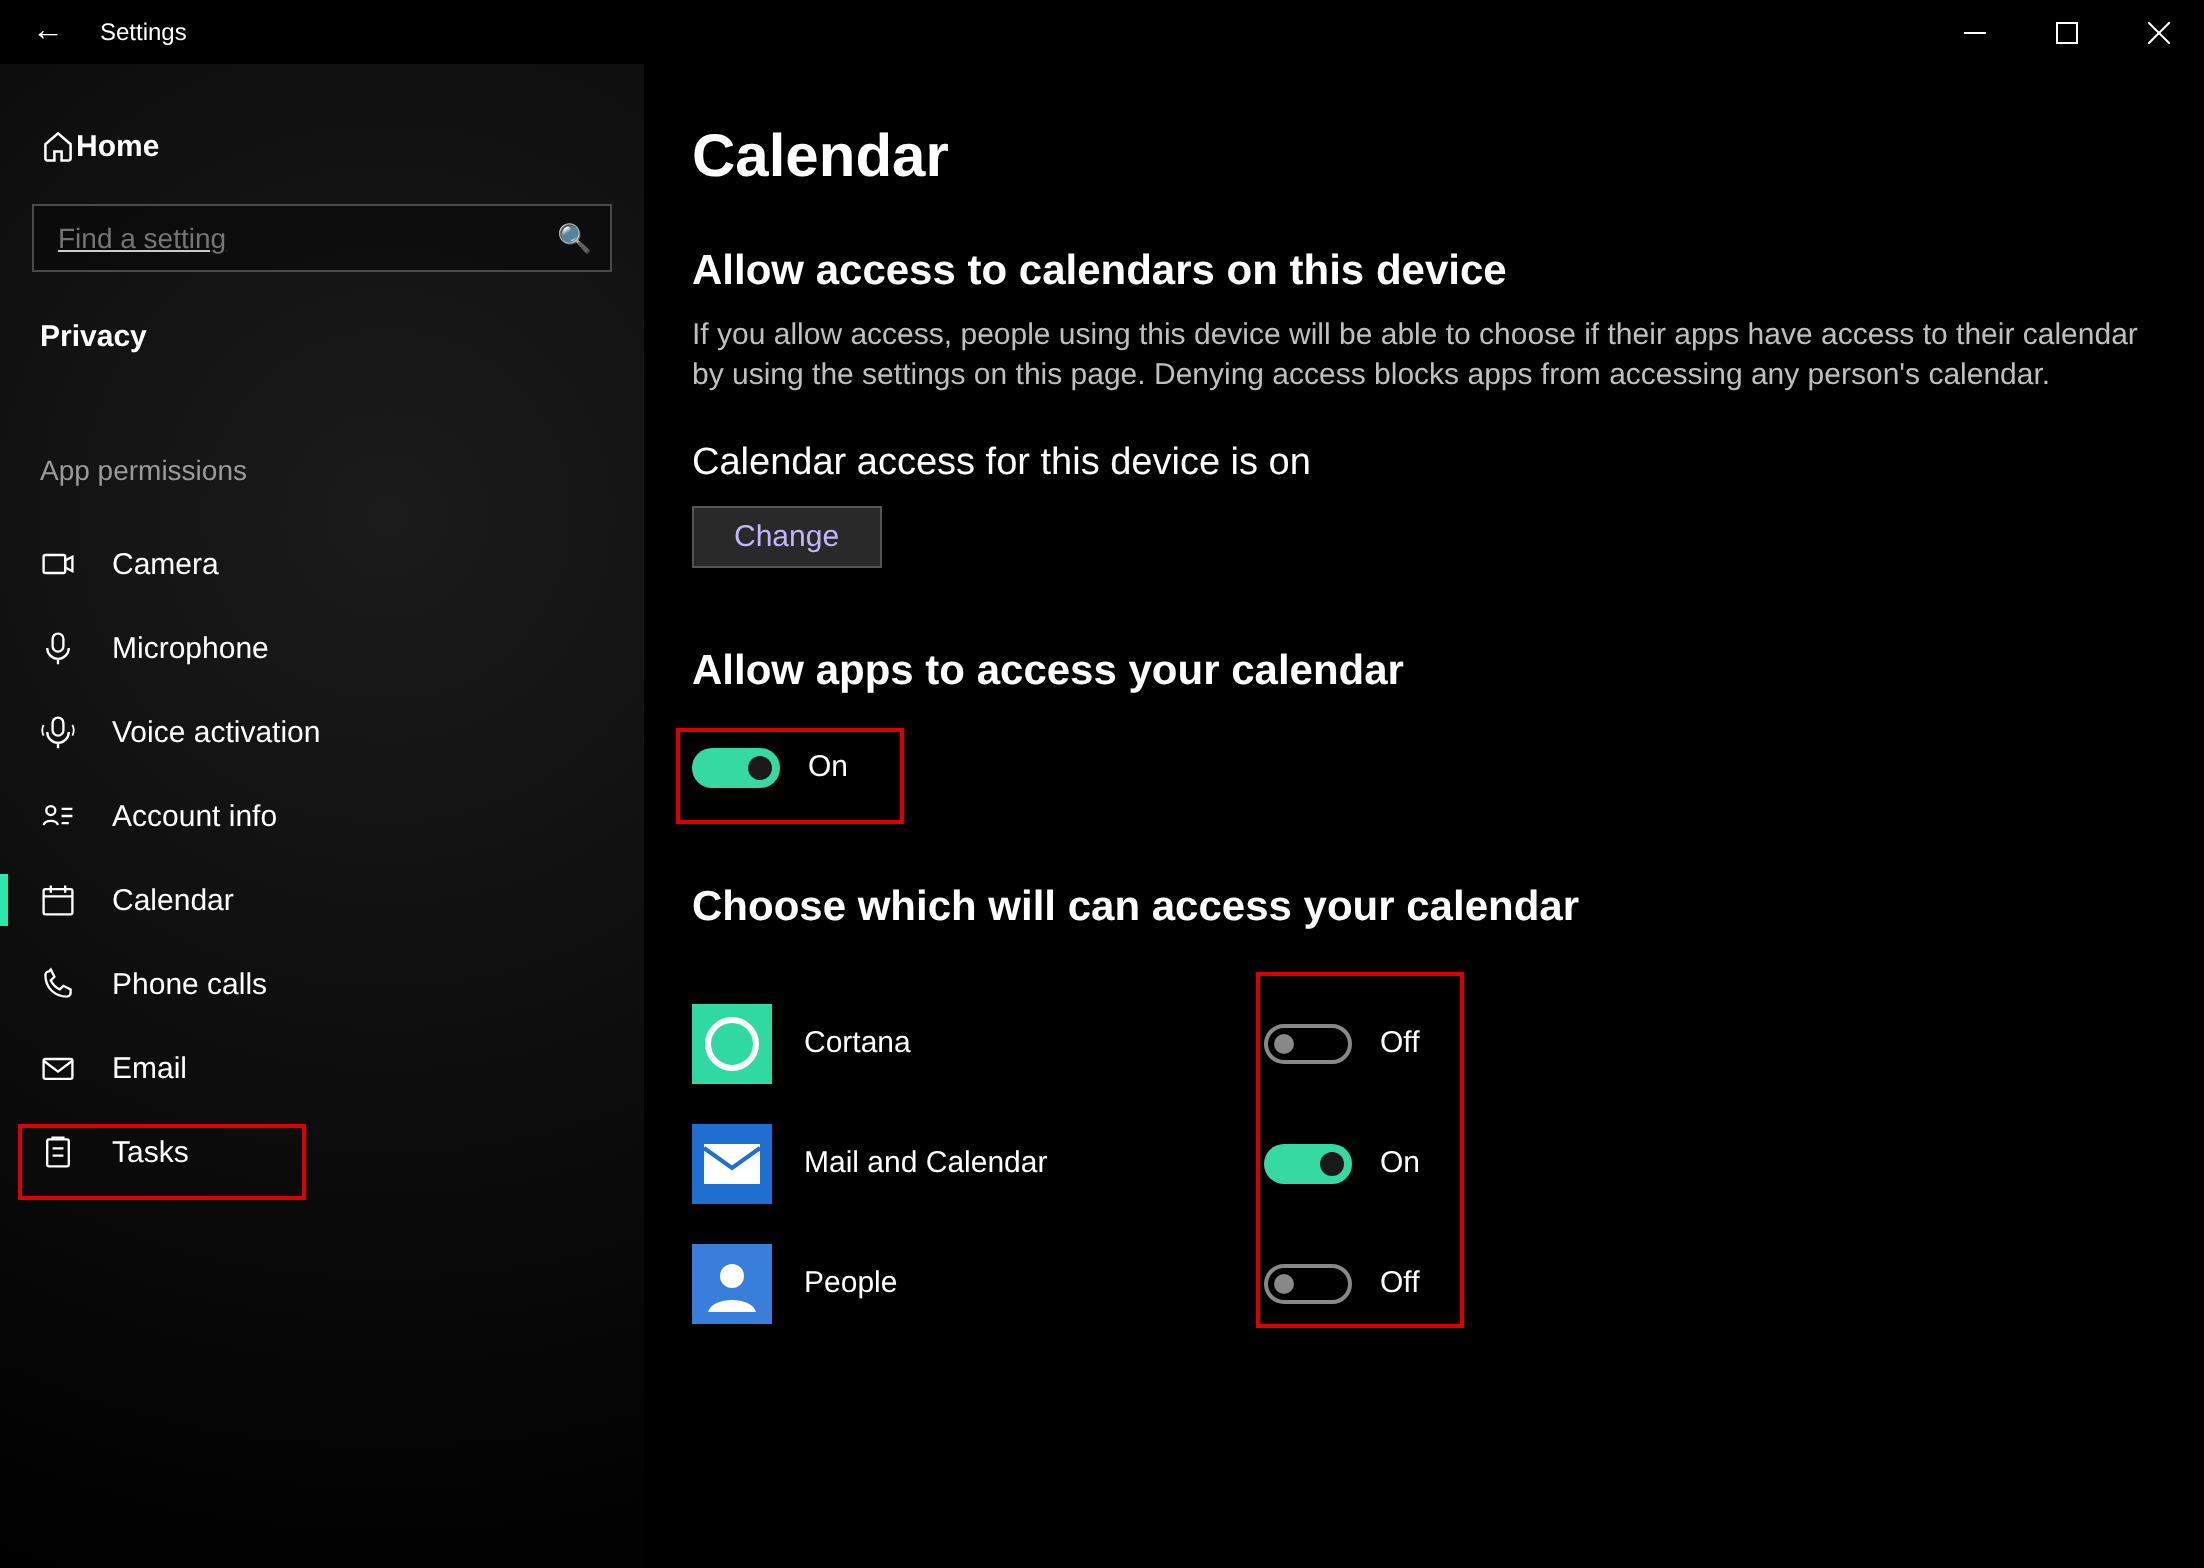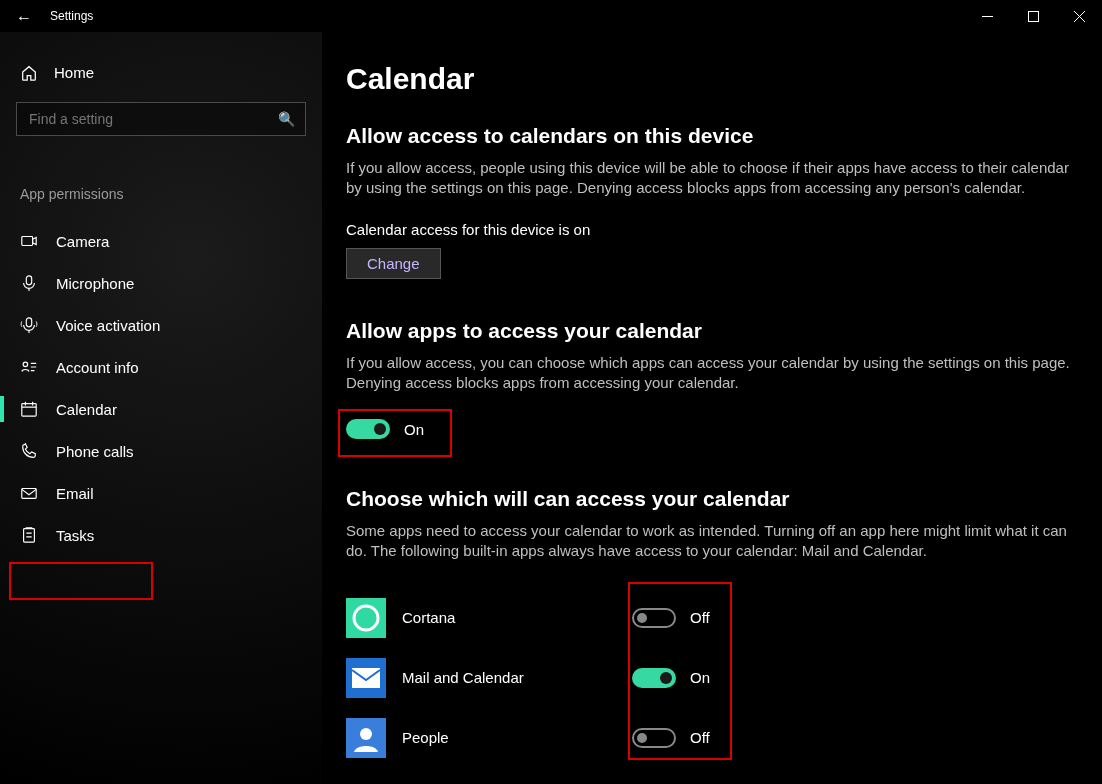--- a/index.html
+++ b/index.html
@@ -9,41 +9,41 @@
   .titlebar { height:32px; display:flex; align-items:center; justify-content:space-between; padding-left:16px; }
   .titlebar-left { display:flex; align-items:center; gap:18px; }
   .back-arrow { font-size:16px; cursor:pointer; }
   .title-text { font-size:12px; }
   .win-controls { display:flex; }
   .win-btn { width:46px; height:32px; display:flex; align-items:center; justify-content:center; cursor:pointer; font-size:11px; }
   
   .body { flex:1; display:flex; min-height:0; }
   
   .sidebar { width:322px; background: radial-gradient(circle at 60% 30%, #1b1b1b 0%, #0c0c0c 55%, #000 100%); padding-top:24px; display:flex; flex-direction:column; }
-  .home-row { display:flex; align-items:flex-start; gap:16px; padding:8px 20px; cursor:pointer; }
+  .home-row { display:flex; align-items:flex-end; gap:0; padding:8px 20px; cursor:pointer;font-weight:bold; }
   .home-row svg { width:18px; height:18px; }
   .home-label { font-size:15px; }
   .search-wrap { padding:12px 16px 20px 16px; }
-  .search { width:100%; height:34px; background:rgba(0,0,0,0.3); border:1px solid #4a4a4a; color:#ccc; padding:0 36px 0 12px; font-size:14px; outline:none; }
+  .search { width:100%; height:34px; background:rgba(0,0,0,0.3); border:1px solid #4a4a4a; color:#ccc; padding:0 36px 0 12px; font-size:14px; outline:none;text-decoration:underline; }
   .search-box { position:relative; }
   .search-icon { position:absolute; right:10px; top:50%; transform:translateY(-50%); font-size:14px; color:#ccc; pointer-events:none; }
   .cat-head { padding:4px 20px 20px 20px; font-size:15px; font-weight:600; }
   .sec-head { padding:30px 20px 18px 20px; font-size:14px; color:#9a9a9a; }
   .nav-item { display:flex; align-items:center; gap:18px; padding:12px 20px; cursor:pointer; position:relative; }
   .nav-item svg { width:18px; height:18px; flex:0 0 18px; }
   .nav-label { font-size:15px;text-align:center; }
   .nav-item.active::before { content:""; position:absolute; left:0; top:8px; bottom:8px; width:4px; background:#30e5ae; }
   .highlight-red { position:absolute; border:2px solid #d90000; pointer-events:none; }
   
   .main { flex:1; padding:30px 24px 24px 24px; overflow:auto; background:#000; }
   .page-title { font-size:30px; font-weight:600; margin-bottom:28px; }
   .section { margin-bottom:40px; max-width:760px; }
   .section h2 { font-size:21px; font-weight:600; margin-bottom:10px; }
   .section p.desc { font-size:15px; color:#bfbfbf; line-height:1.35; }
-  .status-line { font-size:15px; color:#fff; margin-top:22px; margin-bottom:10px; }
+  .status-line { font-size:19px; color:#fff; margin-top:22px; margin-bottom:10px; }
   .btn { display:inline-block; padding:6px 20px; background:#292929; border:1px solid #555; font-size:15px; cursor:pointer; color:#c4b5fd; }
   .toggle-row { display:flex; align-items:center; gap:14px; margin-top:18px; }
   .toggle { width:44px; height:20px; border-radius:10px; position:relative; cursor:pointer; }
   .toggle.on { background:#35d9a1; }
   .toggle.off { background:transparent; border:2px solid #888; }
   .knob { width:12px; height:12px; border-radius:50%; background:#000; position:absolute; top:50%; transform:translateY(-50%); }
   .toggle.on .knob { right:4px; background:#1a1a1a; }
   .toggle.off .knob { left:3px; background:#888; width:10px; height:10px; }
   .toggle-label { font-size:15px; }
   .app-list { margin-top:26px; }
@@ -92,20 +92,21 @@
             <path d="M3 9l7-6 7 6v8a1 1 0 0 1-1 1h-4v-5H8v5H4a1 1 0 0 1-1-1z"></path>
           </svg>
         <span class="home-label">Home</span>
       </div>
       <div class="search-wrap">
         <div class="search-box">
           <input class="search" placeholder="Find a setting" style="">
           <span class="search-icon">🔍</span>
         </div>
       </div>
+      <div class="cat-head">Privacy</div>
       <div class="sec-head">App permissions</div>
       <div id="nav-list">
           <div class="nav-item">
             <svg viewBox="0 0 20 20" fill="none" stroke="#fff" stroke-width="1.3">
               <rect x="2" y="5" width="12" height="10" rx="1"></rect>
               <path d="M14 8l4-2v8l-4-2z"></path>
             </svg>
             <span class="nav-label">Camera</span>
           </div>
           <div class="nav-item">
@@ -166,33 +167,31 @@
 
       <div class="section">
         <h2>Allow access to calendars on this device</h2>
         <p class="desc">If you allow access, people using this device will be able to choose if their apps have access to their calendar by using the settings on this page. Denying access blocks apps from accessing any person's calendar.</p>
         <div class="status-line">Calendar access for this device is on</div>
         <span class="btn">Change</span>
       </div>
 
       <div class="section" style="position:relative;">
         <h2>Allow apps to access your calendar</h2>
-        <p class="desc">If you allow access, you can choose which apps can access your calendar by using the settings on this page. Denying access blocks apps from accessing your calendar.</p>
         <div class="toggle-row" style="position:relative;padding:8px 0;">
           <div class="highlight-red" style="left:-8px;top:-2px;width:114px;height:48px;"></div>
           <div class="toggle on">
               <div class="knob"></div>
             </div>
           <span class="toggle-label">On</span>
         </div>
       </div>
 
       <div class="section" style="position:relative;">
         <h2>Choose which will can access your calendar</h2>
-        <p class="desc">Some apps need to access your calendar to work as intended. Turning off an app here might limit what it can do. The following built-in apps always have access to your calendar: Mail and Calendar.</p>
         <div class="app-list" id="app-list" style="position:relative;">
           <div class="highlight-red" style="left:282px;top:-6px;width:104px;height:178px;"></div>
         <div class="app-row">
               <div class="app-icon" style="background:#2fd9a1">
                 <svg width="40" height="40" viewBox="0 0 40 40">
                   <circle cx="20" cy="20" r="12" fill="none" stroke="#fff" stroke-width="3"></circle>
                 </svg>
               </div>
               <div class="app-name">Cortana</div>
               <div class="app-toggle-col">

